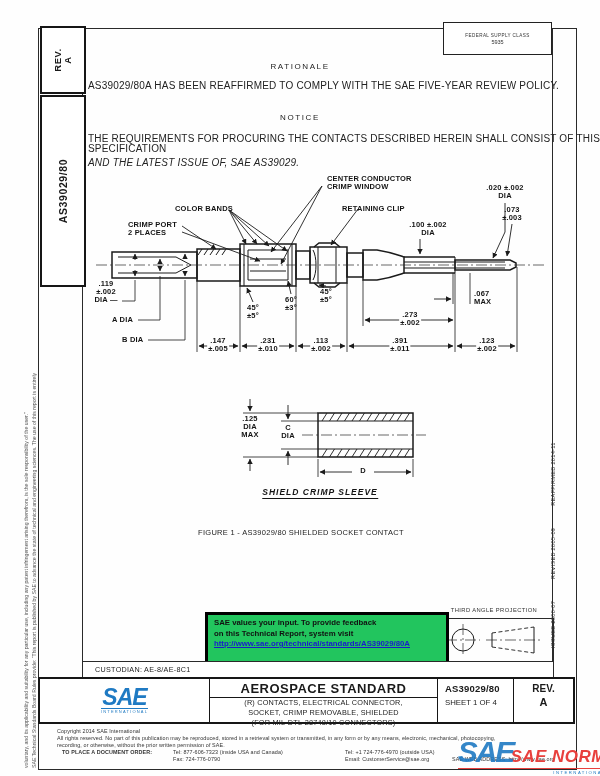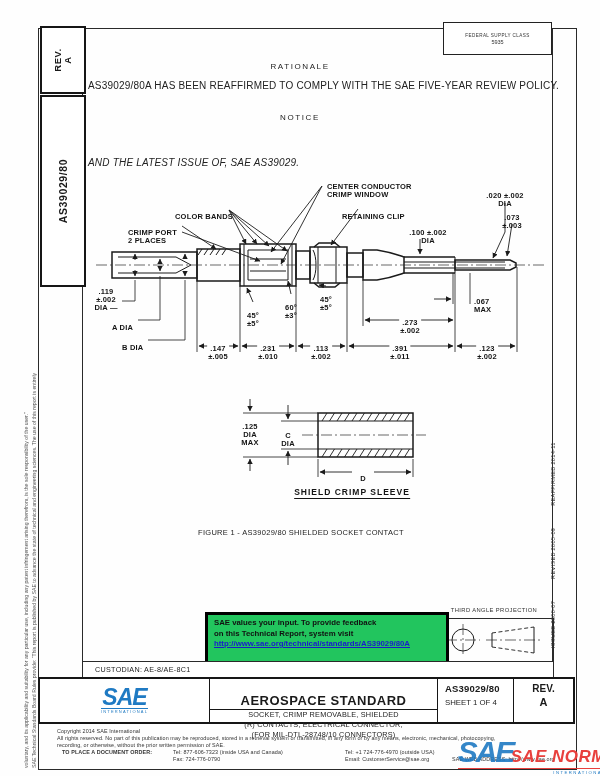--- a/index.html
+++ b/index.html
@@ -19,21 +19,21 @@
   
   .fsc-box{left:443px;top:22px;width:107px;height:31px;border:1.5px solid #222;background:#fff;z-index:4;
            display:flex;flex-direction:column;align-items:center;justify-content:center;gap:1px;}
   .fsc-line1{font-size:4.6px;letter-spacing:.4px;color:#333;}
   .fsc-line2{font-size:5.5px;color:#333;}
   
   .doc-heading{font-size:8px;letter-spacing:1.6px;color:#1c1c1c;transform:translateX(-50%);z-index:3;}
   .body-text{font-size:10px;line-height:9.5px;letter-spacing:.2px;color:#222;z-index:3;}
   
   .fig-label{position:absolute;font-weight:bold;font-size:7.5px;line-height:8px;letter-spacing:.2px;
-             color:#141414;white-space:pre-line;text-align:center;z-index:3;margin-top:8px;}
+             color:#141414;white-space:pre-line;text-align:center;z-index:3;}
   .fig-label.alignleft{text-align:left;}
   .fig-label.bg{background:#fefefe;padding:0 1px;}
   .sleeve-title{font-weight:bold;font-size:8.5px;letter-spacing:1px;color:#141414;
                 border-bottom:1.5px solid #141414;padding-bottom:1px;transform:translateX(-50%);z-index:3;}
   .fig-caption{font-size:7.5px;letter-spacing:.3px;color:#222;z-index:3;}
   
   .feedback-box{left:205px;top:612px;width:226px;height:40px;border:3px solid #000;background:#22c55e;
                 padding:3px 6px;z-index:4;font-weight:bold;font-size:7.8px;line-height:10.5px;color:#111;}
   .feedback-box .link{color:var(--link,#1a1acd);text-decoration:underline;cursor:pointer;}
   
@@ -47,21 +47,21 @@
              display:flex;align-items:center;justify-content:center;}
   
   .title-block{left:38px;top:677px;width:537px;height:47px;border:2px solid #161616;background:#fff;z-index:4;
                display:flex;box-sizing:border-box;}
   .tb-cell{border-right:1.5px solid #161616;box-sizing:border-box;position:relative;}
   .tb-logo{width:170px;display:flex;align-items:center;justify-content:center;flex-direction:column;}
   .sae-logo{font-style:italic;font-weight:900;font-size:23px;line-height:20px;color:var(--sae-blue,#1f7ac3);
             letter-spacing:-1px;}
   .sae-logo-sub{font-size:4px;letter-spacing:1.2px;color:var(--sae-blue,#1f7ac3);border-top:1px solid var(--sae-blue,#1f7ac3);margin-top:1px;}
   .tb-mid{width:228px;text-align:center;}
-  .tb-title{font-weight:bold;font-size:13px;letter-spacing:.5px;padding-top:14px;border-bottom:1.2px solid #161616;padding-bottom:1px;}
+  .tb-title{font-weight:bold;font-size:13px;letter-spacing:.5px;padding-top:2px;border-bottom:1.2px solid #161616;padding-bottom:1px;}
   .tb-sub{font-size:7.3px;line-height:8.8px;letter-spacing:.2px;padding-top:1px;color:#222;}
   .tb-doc{width:76px;padding:4px 0 0 7px;}
   .tb-docnum{font-weight:bold;font-size:9.5px;letter-spacing:.2px;}
   .tb-sheet{font-size:7.8px;margin-top:4px;color:#222;}
   .tb-rev{flex:1;border-right:none;text-align:center;padding-top:4px;}
   .tb-revlabel{font-weight:bold;font-size:10px;}
   .tb-revval{font-weight:bold;font-size:11px;margin-top:2px;}
   
   .fine{font-size:5.4px;line-height:6.3px;color:#333;letter-spacing:.1px;z-index:3;}
   
@@ -195,20 +195,21 @@
   </div>
 
   <div class="abs fsc-box">
     <div class="fsc-line1">FEDERAL SUPPLY CLASS</div>
     <div class="fsc-line2">5935</div>
   </div>
 
   <div class="abs doc-heading" style="left:300px;top:62px;">RATIONALE</div>
   <div class="abs body-text" style="left:88px;top:81px;">AS39029/80A HAS BEEN REAFFIRMED TO COMPLY WITH THE SAE FIVE-YEAR REVIEW POLICY.</div>
   <div class="abs doc-heading" style="left:300px;top:113px;">NOTICE</div>
+  <div class="abs body-text" style="left:88px;top:134px;">THE REQUIREMENTS FOR PROCURING THE CONTACTS DESCRIBED HEREIN SHALL CONSIST OF THIS SPECIFICATION</div>
   <div class="abs body-text" style="left:88px;top:158px;font-style:italic;">AND THE LATEST ISSUE OF, SAE AS39029.</div>
 
   <div id="figure-labels">
       <div class="fig-label alignleft" style="left: 327px; top: 175px;">CENTER CONDUCTOR
 CRIMP WINDOW</div>
       <div class="fig-label alignleft" style="left: 342px; top: 205px;">RETAINING CLIP</div>
       <div class="fig-label alignleft" style="left: 175px; top: 205px;">COLOR BANDS</div>
       <div class="fig-label alignleft" style="left: 128px; top: 221px;">CRIMP PORT
 2 PLACES</div>
       <div class="fig-label" style="left: 505px; top: 184px; transform: translateX(-50%);">.020 ±.002
@@ -242,21 +243,21 @@
 ±.002</div>
       <div class="fig-label alignleft" style="left: 474px; top: 290px;">.067
 MAX</div>
       <div class="fig-label" style="left: 250px; top: 415px; transform: translateX(-50%);">.125
 DIA
 MAX</div>
       <div class="fig-label" style="left: 288px; top: 424px; transform: translateX(-50%);">C
 DIA</div>
       <div class="fig-label" style="left: 363px; top: 467px; transform: translateX(-50%);">D</div>
     </div>
-  <div class="abs sleeve-title" style="left:352px;top:487px;">SHIELD CRIMP SLEEVE</div>
+  <div class="abs sleeve-title" style="left:320px;top:487px;font-style:italic;">SHIELD CRIMP SLEEVE</div>
   <div class="abs fig-caption" style="left:198px;top:528px;">FIGURE 1 - AS39029/80 SHIELDED SOCKET CONTACT</div>
 
   <div class="abs feedback-box">
     <div>SAE values your input. To provide feedback</div>
     <div>on this Technical Report, system visit</div>
     <a class="link">http://www.sae.org/technical/standards/AS39029/80A</a>
   </div>
 
   <div class="abs proj-label" style="left:494px;top:607px;">THIRD ANGLE PROJECTION</div>
   <div class="abs proj-box"></div>
@@ -265,22 +266,22 @@
     <div class="cust-cell">CUSTODIAN: AE-8/AE-8C1</div>
   </div>
 
   <div class="abs title-block">
     <div class="tb-cell tb-logo">
       <div class="sae-logo">SAE</div>
       <div class="sae-logo-sub">INTERNATIONAL</div>
     </div>
     <div class="tb-cell tb-mid">
       <div class="tb-title">AEROSPACE STANDARD</div>
+      <div class="tb-sub">(R) CONTACTS, ELECTRICAL CONNECTOR,</div>
       <div class="tb-sub">SOCKET, CRIMP REMOVABLE, SHIELDED</div>
-      <div class="tb-sub">(R) CONTACTS, ELECTRICAL CONNECTOR,</div>
       <div class="tb-sub">(FOR MIL-DTL-28748/10 CONNECTORS)</div>
     </div>
     <div class="tb-cell tb-doc">
       <div class="tb-docnum">AS39029/80</div>
       <div class="tb-sheet">SHEET 1 OF 4</div>
     </div>
     <div class="tb-cell tb-rev">
       <div class="tb-revlabel">REV.</div>
       <div class="tb-revval">A</div>
     </div>

